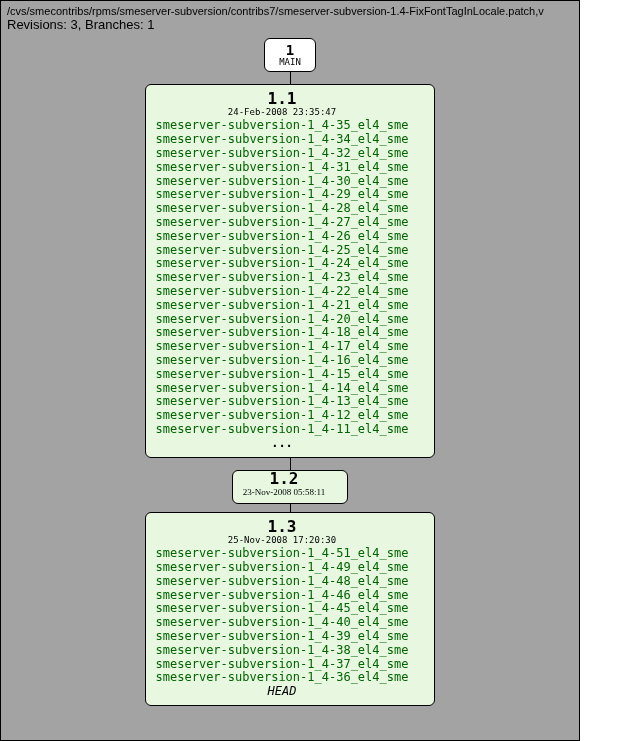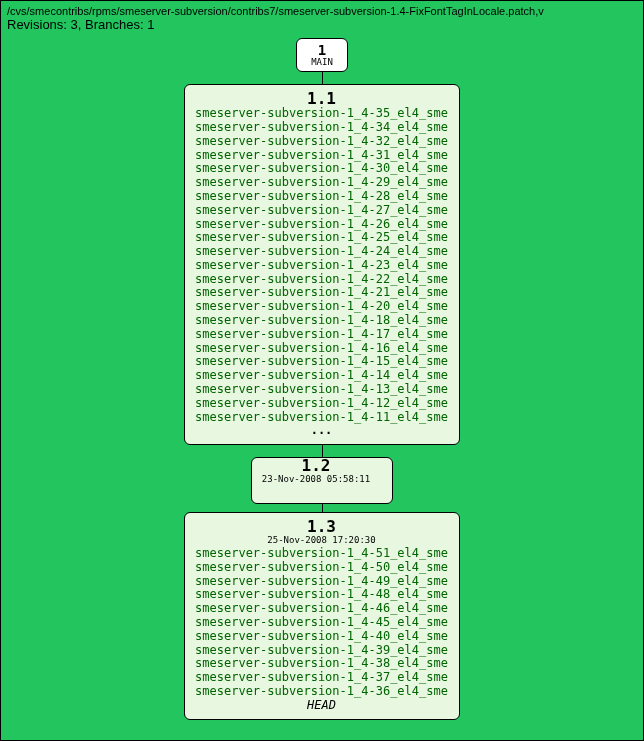--- a/index.html
+++ b/index.html
@@ -4,26 +4,26 @@
 <style>
   html, body {
     margin: 0;
     padding: 0;
     font-family: sans-serif;
     font-size: 12px;
     background: #fff;
     color: #000;
   }
   .page {
-    width: 644px;
+    width: 580px;
     height: 741px;
     box-sizing: border-box;
     border: 1px solid #000;
     position: relative;
-    background: #22c55e;
+    background: #a3a3a3;
     overflow: hidden;
   }
   .header {
     padding: 4px 6px 2px 6px;
     font-family: sans-serif;
   }
   .header .path {
     font-size: 11px;
     color: #000;
   }
@@ -67,21 +67,21 @@
     width: 0;
     height: 8px;
     border-left: 1px solid #000;
   }
   .rev-box {
     border: 1px solid #000;
     background: #e7f7e0;
     font-family: monospace;
     font-size: 12px;
     text-align: center;
-    padding: 6px 11px 6px 10px;
+    padding: 6px 26px 6px 10px;
     border-radius: 6px;
     line-height: 1.15;
     color: #006400;
   }
   .rev-box .rev-num {
     font-weight: bold;
     color: #000;
     font-size: 16px;
     line-height: 1;
   }
@@ -102,21 +102,22 @@
   }
   .rev-box .head {
     color: #000;
     font-size: 12px;
     font-style: italic;
   }
   .rev-box-small {
     padding: 0px 22px 2px 10px;
   }
   .rev-box-small .rev-date {
-    margin-bottom: 16px;
+    margin-bottom: 4px;
+    font-family: Liberation Serif, serif;
   }
 </style>
 </head>
 <body>
 
 <div class="page">
 
   <div class="header">
     <div class="path">/cvs/smecontribs/rpms/smeserver-subversion/contribs7/smeserver-subversion-1.4-FixFontTagInLocale.patch,v</div>
     <div class="revinfo">Revisions: 3, Branches: 1</div>
@@ -127,20 +128,21 @@
 
       <div class="branch-box">
         <div class="branch-num">1</div>
         <div class="branch-name">MAIN</div>
       </div>
 
       <div class="connector"></div>
 
       <div class="rev-box" id="rev11-box">
         <div class="rev-num">1.1</div>
+        <div class="rev-date">24-Feb-2008 23:35:47</div>
 
         <div class="tag-line">smeserver-subversion-1_4-35_el4_sme</div>
           <div class="tag-line">smeserver-subversion-1_4-34_el4_sme</div>
           <div class="tag-line">smeserver-subversion-1_4-32_el4_sme</div>
           <div class="tag-line">smeserver-subversion-1_4-31_el4_sme</div>
           <div class="tag-line">smeserver-subversion-1_4-30_el4_sme</div>
           <div class="tag-line">smeserver-subversion-1_4-29_el4_sme</div>
           <div class="tag-line">smeserver-subversion-1_4-28_el4_sme</div>
           <div class="tag-line">smeserver-subversion-1_4-27_el4_sme</div>
           <div class="tag-line">smeserver-subversion-1_4-26_el4_sme</div>
@@ -168,21 +170,20 @@
         <div class="rev-date">23-Nov-2008 05:58:11</div>
       </div>
 
       <div class="connector-short"></div>
 
       <div class="rev-box" id="rev13-box">
         <div class="rev-num">1.3</div>
         <div class="rev-date">25-Nov-2008 17:20:30</div>
 
         <div class="tag-line">smeserver-subversion-1_4-51_el4_sme</div>
-          <div class="tag-line">smeserver-subversion-1_4-50_el4_sme</div>
           <div class="tag-line">smeserver-subversion-1_4-49_el4_sme</div>
           <div class="tag-line">smeserver-subversion-1_4-48_el4_sme</div>
           <div class="tag-line">smeserver-subversion-1_4-46_el4_sme</div>
           <div class="tag-line">smeserver-subversion-1_4-45_el4_sme</div>
           <div class="tag-line">smeserver-subversion-1_4-40_el4_sme</div>
           <div class="tag-line">smeserver-subversion-1_4-39_el4_sme</div>
           <div class="tag-line">smeserver-subversion-1_4-38_el4_sme</div>
           <div class="tag-line">smeserver-subversion-1_4-37_el4_sme</div>
           <div class="tag-line">smeserver-subversion-1_4-36_el4_sme</div>
           <div class="head">HEAD</div>

